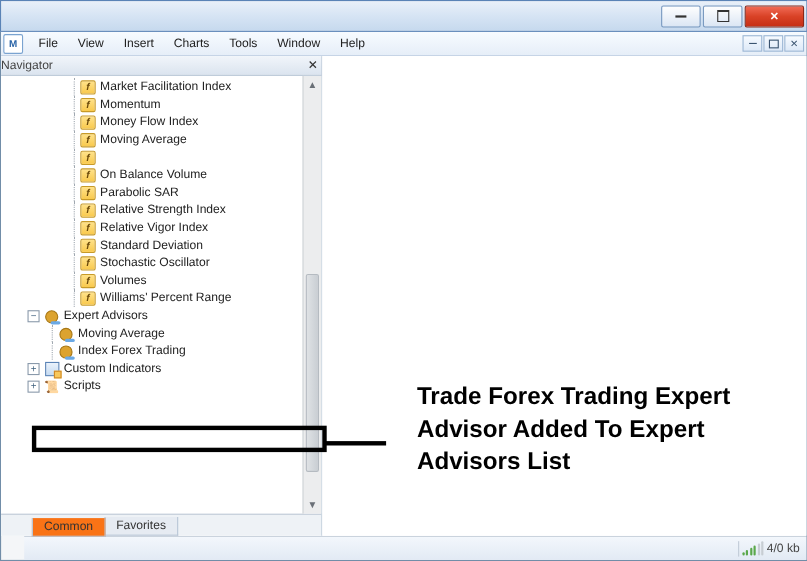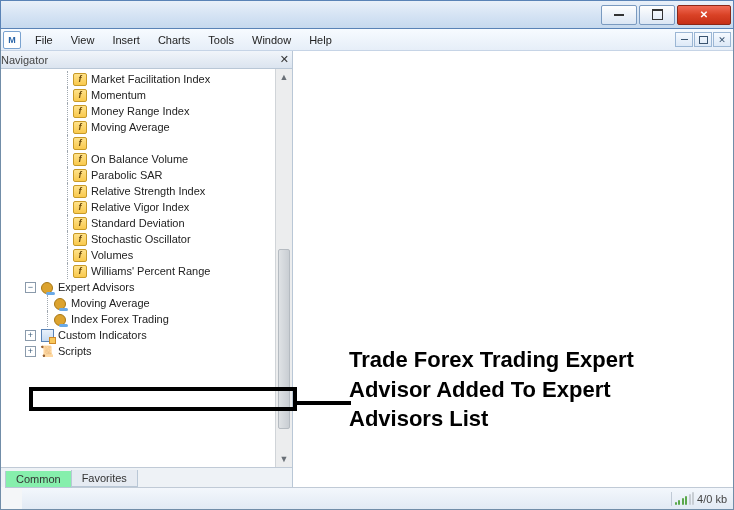--- a/index.html
+++ b/index.html
@@ -272,44 +272,45 @@
     border:1px solid #b9c7d6;
     border-top:none;
     padding:2px 10px;
     font-size:11px;
     color:#333;
     background:#e6ebf2;
     margin-right:-1px;
     cursor:default;
   }
   .tab.active {
-    background:#86efac;
+    background:#f97316;
     position:relative;
     top:1px;
+    margin-left:24px;
   }
 
   
   .callout-box {
     position:absolute;
     left:28px; top:336px;
     width:268px; height:24px;
     border:4px solid #000;
     background:transparent;
     pointer-events:none;
   }
   .callout-line {
     position:absolute;
     left:295px; top:350px;
     width:55px; height:4px;
     background:#000;
     pointer-events:none;
   }
   .callout-text {
     position:absolute;
-    left:348px; top:294px;
+    left:378px; top:294px;
     width:310px;
     font-family:"Segoe UI",Arial,sans-serif;
     font-size:22px;
     font-weight:600;
     color:#000;
     line-height:1.35;
     pointer-events:none;
   }
 
   .statusbar {
@@ -388,21 +389,21 @@
           <div class="node">
               <span class="spacer pad2"></span>
               <span class="dots"></span>
               <span class="icon f">f</span>
               <span>Momentum</span>
             </div>
           <div class="node">
               <span class="spacer pad2"></span>
               <span class="dots"></span>
               <span class="icon f">f</span>
-              <span>Money Range Index</span>
+              <span>Money Flow Index</span>
             </div>
           <div class="node">
               <span class="spacer pad2"></span>
               <span class="dots"></span>
               <span class="icon f">f</span>
               <span>Moving Average</span>
             </div>
           <div class="node">
               <span class="spacer pad2"></span>
               <span class="dots"></span>

